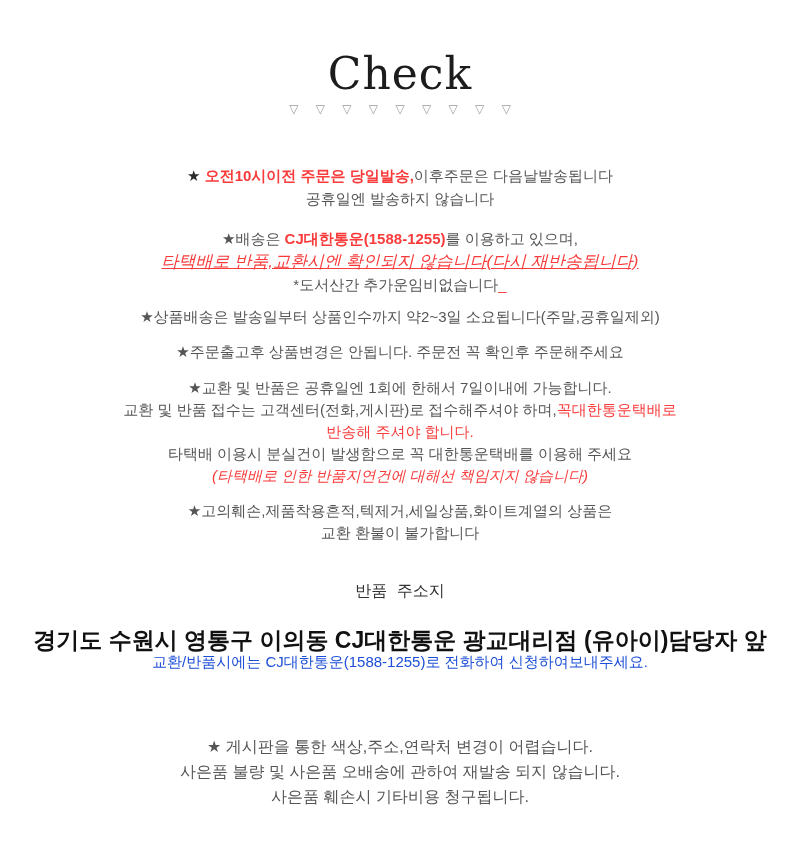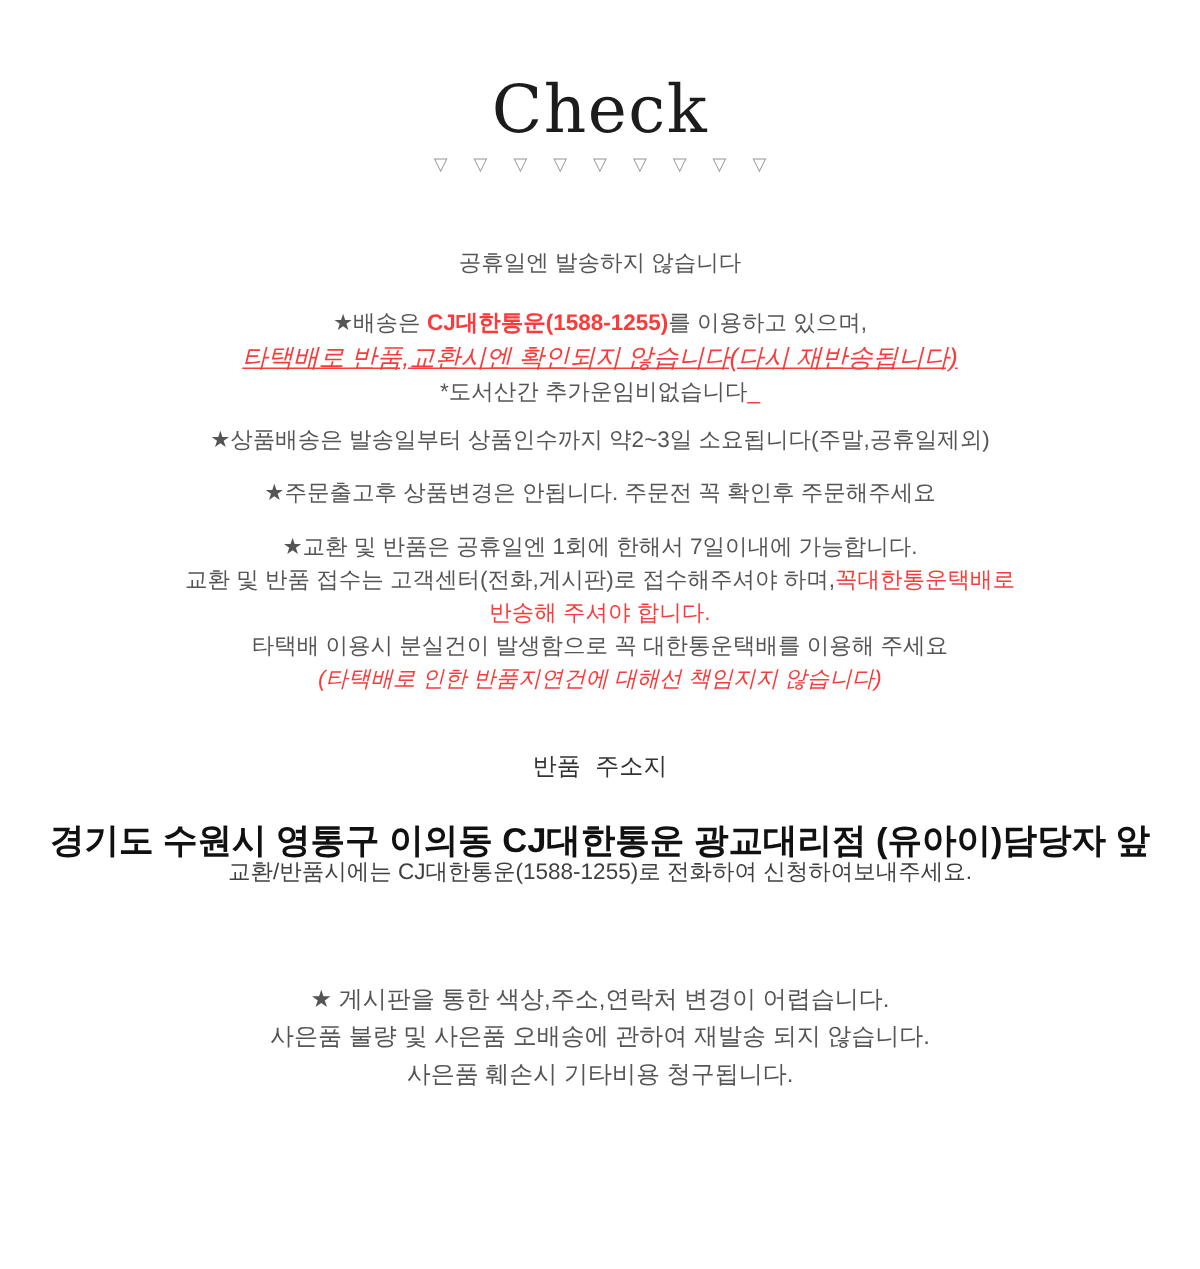--- a/index.html
+++ b/index.html
@@ -64,41 +64,44 @@
   .addr-line {
     margin-top: 26px;
     font-size: 23px;
     line-height: 24px;
     font-weight: bold;
     color: #111111;
   }
   .addr-sub {
     font-size: 15px;
     line-height: 19px;
-    color: #404040;
+    color: #1d4ed8;
     text-align: center;
   }
   .footer {
     margin-top: 63px;
     font-size: 16px;
     line-height: 25px;
     color: #555555;
   }
   .footer .red-line { font-size: 17px; }
 </style>
 </head>
 <body>
 
 <div class="page">
 
   <h1 class="title">Check</h1>
 
   <div class="triangles">▽ ▽ ▽ ▽ ▽ ▽ ▽ ▽ ▽</div>
 
   <p class="para p1">
+    <span class="line">
+      <span class="dark-star">★ </span><span class="red bold">오전10시이전 주문은 당일발송,</span><span>이후주문은 다음날발송됩니다</span>
+    </span>
     <span class="line">공휴일엔 발송하지 않습니다</span>
   </p>
 
   <p class="para p2">
     <span class="line">
       <span>★배송은 </span><span class="red bold">CJ대한통운(1588-1255)</span><span>를 이용하고 있으며,</span>
     </span>
     <span class="line warn red italic underline">타택배로 반품,교환시엔 확인되지 않습니다(다시 재반송됩니다)</span>
     <span class="line">
       <span>*도서산간 추가운임비없습니다</span><span class="red">_</span>
@@ -113,20 +116,22 @@
     <span class="line">★교환 및 반품은 공휴일엔 1회에 한해서 7일이내에 가능합니다.</span>
     <span class="line">
       <span>교환 및 반품 접수는 고객센터(전화,게시판)로 접수해주셔야 하며,</span><span class="red">꼭대한통운택배로</span>
     </span>
     <span class="line red">반송해 주셔야 합니다.</span>
     <span class="line">타택배 이용시 분실건이 발생함으로 꼭 대한통운택배를 이용해 주세요</span>
     <span class="line red italic">(타택배로 인한 반품지연건에 대해선 책임지지 않습니다)</span>
   </p>
 
   <p class="para p6">
+    <span class="line">★고의훼손,제품착용흔적,텍제거,세일상품,화이트계열의 상품은</span>
+    <span class="line">교환 환불이 불가합니다</span>
   </p>
 
   <div class="addr-heading">반품 주소지</div>
 
   <div class="addr-line">경기도 수원시 영통구 이의동 CJ대한통운 광교대리점 (유아이)담당자 앞</div>
   <div class="addr-sub">교환/반품시에는 CJ대한통운(1588-1255)로 전화하여 신청하여보내주세요.</div>
 
   <div class="footer">
     <span class="line">★ 게시판을 통한 색상,주소,연락처 변경이 어렵습니다.</span>
     <span class="line">사은품 불량 및 사은품 오배송에 관하여 재발송 되지 않습니다.</span>

